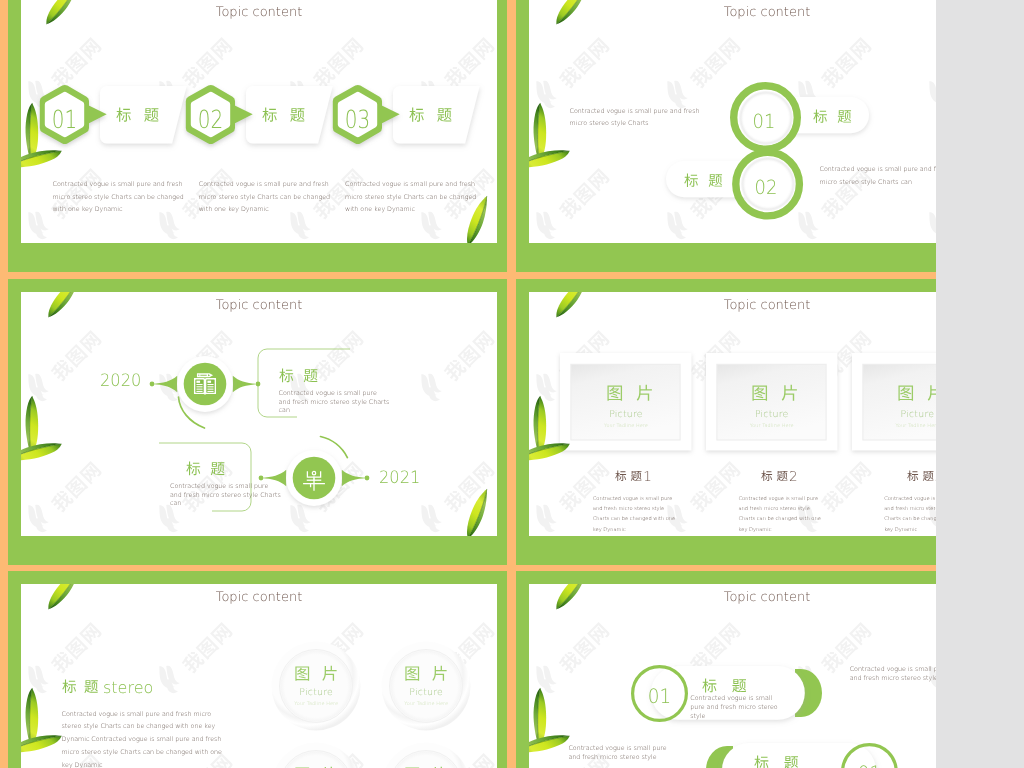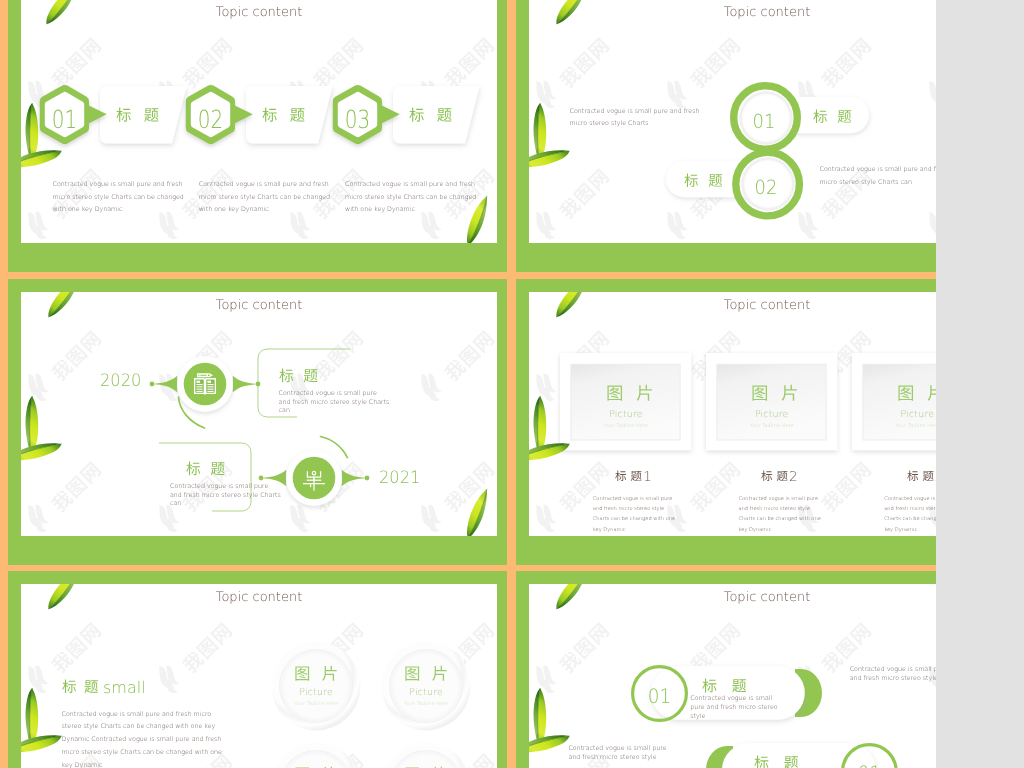--- a/index.html
+++ b/index.html
@@ -1424,21 +1424,21 @@
 </svg>
 <div class="stitle" style="top:6px;">Topic content</div>
 <div class="abs" style="left:41.0px;top:95.0px;">
           <svg class="cjk" width="36.50" height="14.60" viewBox="0 0 2500 1000" xmlns="http://www.w3.org/2000/svg">
             <g transform="translate(0,880) scale(1,-1)" fill="#8cc152">
               <path transform="translate(0,0)" d="M466 764V693H902V764ZM779 325C826 225 873 95 888 16L957 41C940 120 892 247 843 345ZM491 342C465 236 420 129 364 57C381 49 411 28 425 18C479 94 529 211 560 327ZM422 525V454H636V18C636 5 632 1 617 0C604 0 557 -1 505 1C515 -22 526 -54 529 -76C599 -76 645 -74 674 -62C703 -49 712 -26 712 17V454H956V525ZM202 840V628H49V558H186C153 434 88 290 24 215C38 196 58 165 66 145C116 209 165 314 202 422V-79H277V444C311 395 351 333 368 301L412 360C392 388 306 498 277 531V558H408V628H277V840Z"></path>
               <path transform="translate(1500,0)" d="M176 615H380V539H176ZM176 743H380V668H176ZM108 798V484H450V798ZM695 530C688 271 668 143 458 77C471 65 488 42 494 27C722 103 751 248 758 530ZM730 186C793 141 870 75 908 33L954 79C914 120 835 183 774 226ZM124 302C119 157 100 37 33 -41C49 -49 77 -68 88 -78C125 -30 149 28 164 98C254 -35 401 -58 614 -58H936C940 -39 952 -9 963 6C905 4 660 4 615 4C495 5 395 11 317 43V186H483V244H317V351H501V410H49V351H252V81C222 105 197 136 178 176C183 214 186 255 188 298ZM540 636V215H603V579H841V219H907V636H719C731 664 744 699 757 733H955V794H499V733H681C672 700 661 664 650 636Z"></path>
             </g>
           </svg>
         </div>
-<div class="abs" style="left:82.0px;top:94.3px;color:#8cc152;font-family:'DejaVu Sans',sans-serif;font-weight:300;font-size:16px;">small</div>
+<div class="abs" style="left:82.0px;top:94.3px;color:#8cc152;font-family:'DejaVu Sans',sans-serif;font-weight:300;font-size:16px;">stereo</div>
 <div class="body lg" style="left:40.6px;top:124.5px;width:163px;">Contracted vogue is small pure and fresh micro stereo style Charts can be changed with one key Dynamic Contracted vogue is small pure and fresh micro stereo style Charts can be changed with one key Dynamic</div>
 <svg class="abs" style="left:250.2px;top:57.2px;width:90px;height:90px;overflow:visible">
  <defs>
             <radialGradient id="s5g1" cx="0.42" cy="0.38" r="0.62">
   <stop offset="0.72" stop-color="#fdfdfd"></stop>
               <stop offset="0.80" stop-color="#f4f4f4"></stop>
   <stop offset="0.90" stop-color="#ffffff"></stop>
               <stop offset="1" stop-color="#f1f1f1"></stop>
             </radialGradient>
  <radialGradient id="s5h1" cx="0.5" cy="0.5" r="0.5">

